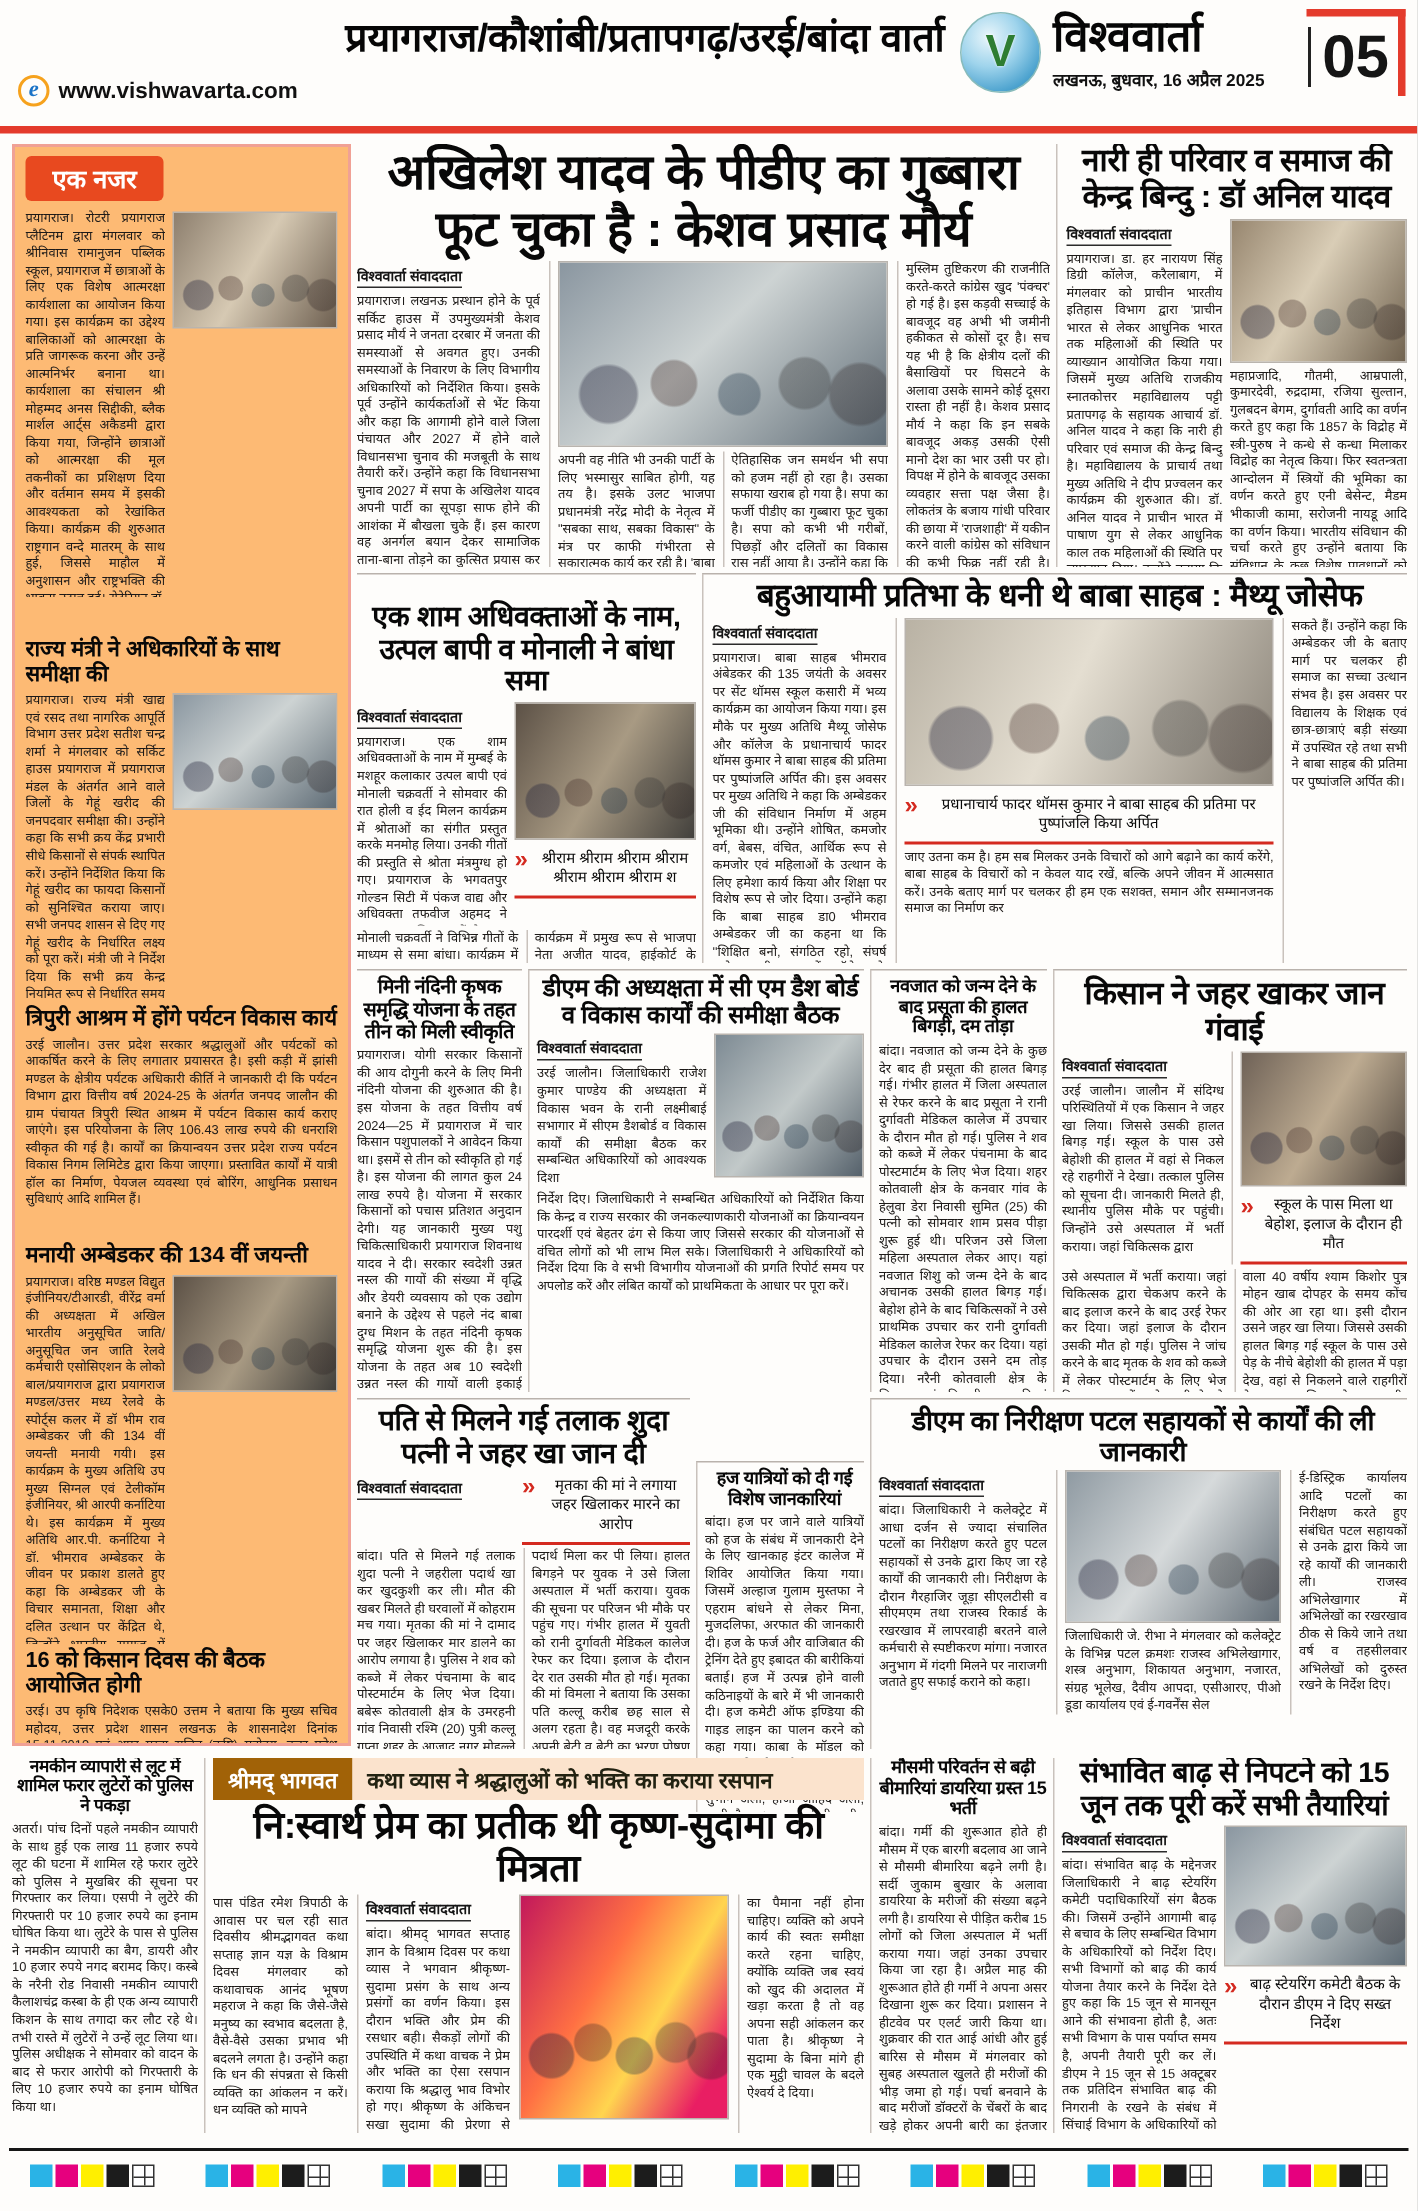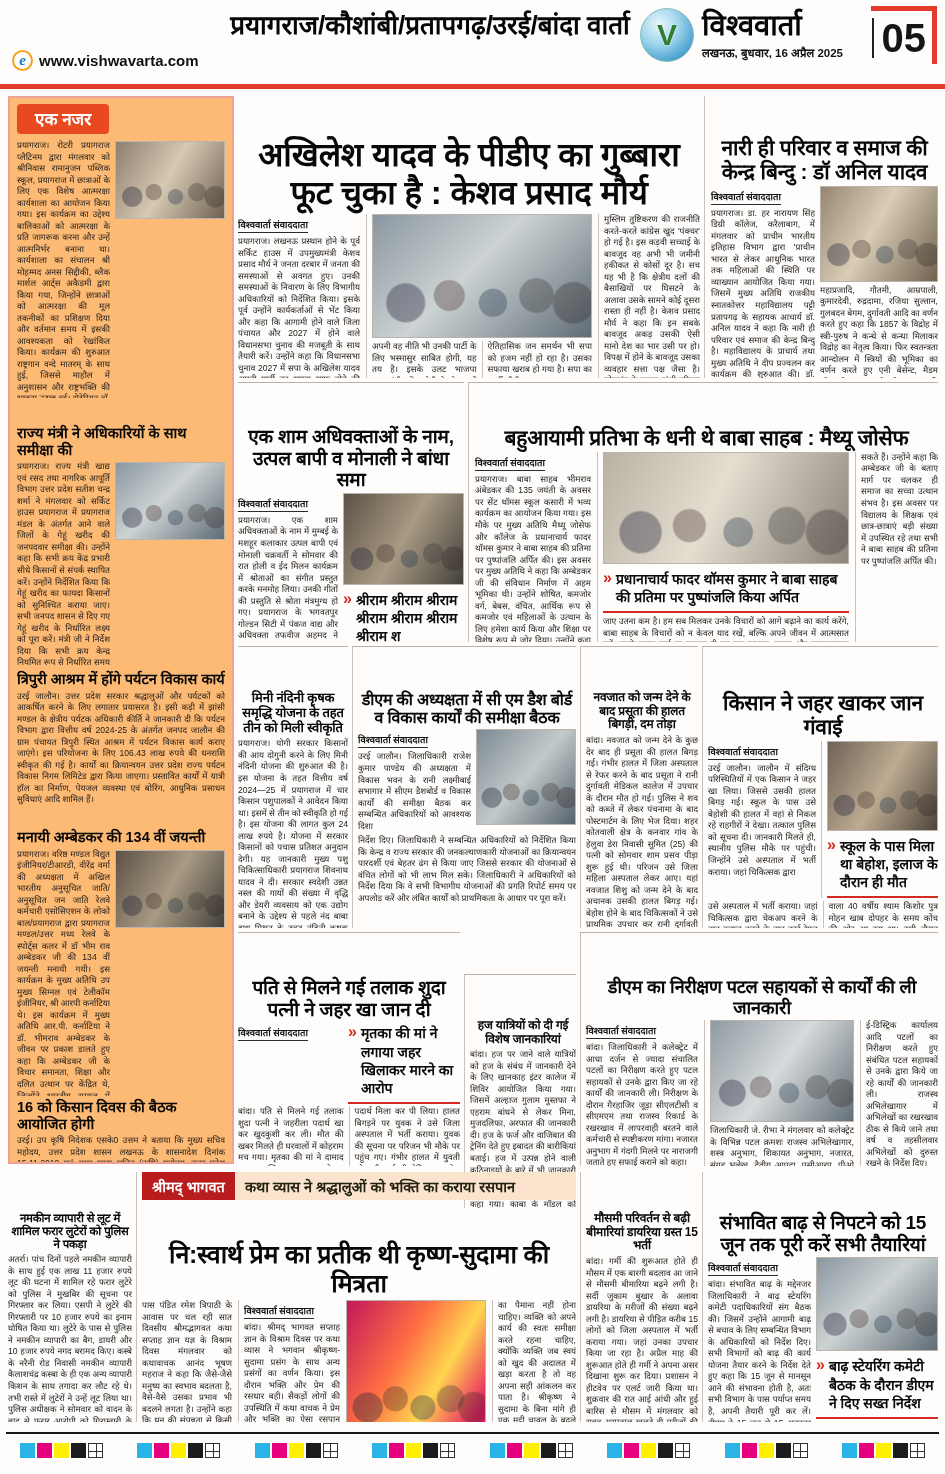--- a/index.html
+++ b/index.html
@@ -9,29 +9,29 @@
 .art{position:absolute;overflow:hidden;}
 .row{display:flex;}
 .gap5{gap:5px;}.gap6{gap:6px;}
 .mt2{margin-top:2px;}.mt3{margin-top:3px;}.mt4{margin-top:4px;}
 .flex1{flex:1;min-width:0;}
 .w90{width:90px;flex:none;}.w100{width:100px;flex:none;}.w102{width:102px;flex:none;}
 .w108{width:108px;flex:none;}.w112{width:112px;flex:none;}.w116{width:116px;flex:none;}
 .w118{width:118px;flex:none;}.w122{width:122px;flex:none;}.w140{width:140px;flex:none;}
 .w150{width:150px;flex:none;}.w226{width:226px;flex:none;}.w252{width:252px;flex:none;}
 .vr{border-left:1px solid #c9c2bc;padding-left:5px;}
-.hl{font-weight:800;text-align:center;line-height:1.14;color:#080808;letter-spacing:-.2px;margin-top:40px;}
+.hl{font-weight:800;text-align:center;line-height:1.14;color:#080808;letter-spacing:-.2px;}
 .fs33{font-size:33px;}.fs26{font-size:25px;}.fs22{font-size:21px;}.fs20{font-size:19px;}
 .fs19{font-size:18px;}.fs16{font-size:16px;}.fs13{font-size:13px;}.fs12{font-size:12px;}.fs11{font-size:11.5px;}
 .body-txt{font-size:8.6px;line-height:1.34;text-align:justify;color:#1d1a18;overflow:hidden;}
 .byline{display:inline-block;font-weight:700;font-size:9.5px;border-bottom:1px solid #2b2b2b;
   padding-bottom:1px;margin-bottom:3px;white-space:nowrap;}
 .pq{display:flex;gap:4px;align-items:flex-start;border-bottom:2px solid #d42a20;padding:2px 0 5px;}
 .pq .mark{color:#d42a20;font-weight:800;font-size:16px;line-height:1;flex:none;}
-.pq .txt{font-weight:700;font-size:14px;line-height:1.3;color:#0a0a0a;}
+.pq .txt{font-weight:400;font-size:10px;line-height:1.3;color:#0a0a0a;text-align:center;}
 .photo{position:relative;overflow:hidden;border:1px solid #b9b4ae;}
 .photo::after{content:"";position:absolute;inset:0;background:
  radial-gradient(circle at 15% 72%, rgba(35,35,58,.38) 0 9%, transparent 10%),
  radial-gradient(circle at 35% 66%, rgba(66,44,40,.34) 0 9%, transparent 10%),
  radial-gradient(circle at 55% 72%, rgba(30,52,72,.34) 0 9%, transparent 10%),
  radial-gradient(circle at 75% 66%, rgba(52,52,52,.32) 0 9%, transparent 10%),
  radial-gradient(circle at 92% 72%, rgba(40,30,30,.3) 0 9%, transparent 10%);}
 .ph-meeting{background:linear-gradient(135deg,#8a96a0,#cdd3d3 45%,#5f6c76);}
 .ph-meeting2{background:linear-gradient(130deg,#7d8a93,#c2c9c9 50%,#55616b);}
 .ph-group{background:linear-gradient(120deg,#8d7f6e,#d6c9b3 48%,#6e6051);}
@@ -68,41 +68,41 @@
   border:2px solid #f0a195;padding:5px 7px;overflow:hidden;background:#fdba74;}
 .ek-badge{display:inline-block;background:#e8491f;color:#fff;font-weight:800;font-size:17px;
   padding:3px 18px 4px;border-radius:4px;margin:1px 0 6px;}
 .s-art{overflow:hidden;}
 .s-hl{font-size:14.5px;font-weight:800;line-height:1.15;margin:3px 0 3px;color:#080808;}
 .s-photo{float:right;width:110px;margin:1px 0 3px 5px;}
 .sa1{height:258px;}.sa2{height:246px;margin-top:24px;}.sa3{height:158px;}.sa4{height:270px;}.sa5{height:94px;}
 
 .pos-main{left:238px;top:96px;width:462px;height:282px;}
 .pos-nari{left:704px;top:96px;width:234px;height:282px;border-left:1px solid #c9c2bc;padding-left:6px;}
-.pos-ek{left:238px;top:382px;width:226px;height:260px;border-top:1px solid #b9b2ac;padding-top:3px;}
+.pos-ek{left:238px;top:382px;width:226px;height:260px;border-top:1px solid #b9b2ac;padding-top:18px;}
 .pos-baba{left:468px;top:382px;width:470px;height:260px;border-top:1px solid #b9b2ac;
   border-left:1px solid #c9c2bc;padding:3px 0 0 6px;}
 .pos-mini{left:238px;top:646px;width:110px;height:282px;border-top:1px solid #b9b2ac;padding-top:4px;}
 .pos-dmdash{left:352px;top:646px;width:224px;height:282px;border-top:1px solid #b9b2ac;
   border-left:1px solid #c9c2bc;padding:4px 0 0 5px;}
 .pos-navjat{left:580px;top:646px;width:118px;height:282px;border-top:1px solid #b9b2ac;
   border-left:1px solid #c9c2bc;padding:4px 0 0 5px;}
 .pos-kisan{left:702px;top:646px;width:236px;height:282px;border-top:1px solid #b9b2ac;
   border-left:1px solid #c9c2bc;padding:4px 0 0 5px;}
 .pos-pati{left:238px;top:932px;width:222px;height:234px;border-top:1px solid #b9b2ac;padding-top:4px;}
 .pos-haj{left:464px;top:974px;width:112px;height:234px;border-top:1px solid #b9b2ac;
   border-left:1px solid #c9c2bc;padding:4px 0 0 5px;}
 .pos-dmnir{left:580px;top:932px;width:358px;height:234px;border-top:1px solid #b9b2ac;
   border-left:1px solid #c9c2bc;padding:4px 0 0 5px;}
 .pos-namkeen{left:8px;top:1172px;width:124px;height:250px;}
 .pos-bhagwat{left:136px;top:1172px;width:440px;height:250px;border-left:1px solid #c9c2bc;padding-left:5px;}
 .pos-mausami{left:580px;top:1172px;width:118px;height:250px;border-left:1px solid #c9c2bc;padding-left:5px;}
 .pos-badh{left:702px;top:1172px;width:236px;height:250px;border-left:1px solid #c9c2bc;padding-left:5px;}
 
-.badge-red{background:#b91c1c;color:#fff;font-weight:800;font-size:14.5px;padding:4px 10px;flex:none;}
+.badge-red{background:#a16207;color:#fff;font-weight:800;font-size:14.5px;padding:4px 10px;flex:none;}
 .strip-peach{background:#fbe3cd;color:#221;font-weight:800;font-size:14.5px;padding:4px 10px;flex:1;}
 
 .cmyk{position:absolute;left:6px;right:6px;top:1432px;border-top:2px solid #161616;
   padding:9px 14px 0;display:flex;justify-content:space-between;}
 .cg{display:flex;gap:2px;align-items:center;}
 .sq{width:15px;height:15px;}
 .sq.c{background:#2ab3e6;}.sq.m{background:#e6007e;}.sq.y{background:#ffef00;}.sq.k{background:#1c1c1c;}
 .reg{width:15px;height:15px;border:1.5px solid #333;position:relative;background:#fff;}
 .reg::before{content:"";position:absolute;left:0;right:0;top:50%;border-top:1.5px solid #333;}
 .reg::after{content:"";position:absolute;top:0;bottom:0;left:50%;border-left:1.5px solid #333;}

